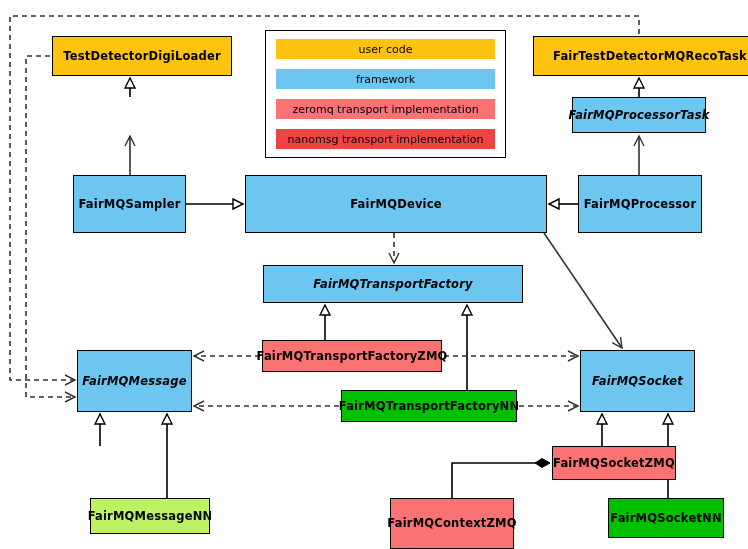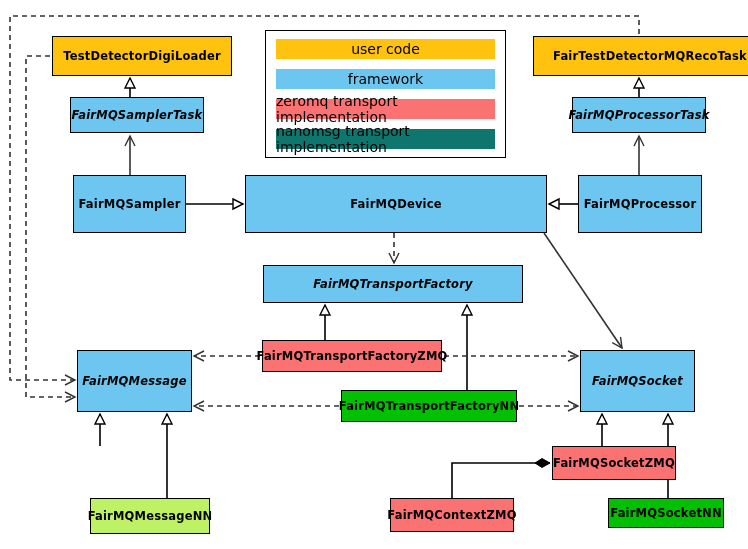--- a/index.html
+++ b/index.html
@@ -48,21 +48,21 @@
     display: flex;
     flex-direction: column;
     justify-content: space-between;
   }
   .legend-row {
     box-sizing: border-box;
     height: 20px;
     display: flex;
     align-items: center;
     justify-content: center;
-    font-size: 14px;
+    font-size: 11px;
     font-weight: normal;
     color: #000000;
   }
 </style>
 </head>
 <body>
 
 <div id="canvas">
 
   <svg id="edges" viewBox="0 0 748 549" width="748" height="549" xmlns="http://www.w3.org/2000/svg">
@@ -121,28 +121,27 @@
       <line x1="668" y1="498" x2="668" y2="414" marker-end="url(#hollowTri)"></line>
 
       <path d="M452,498 L452,463 L550,463" marker-end="url(#solidDiamond)"></path>
     </g>
   </svg>
 
   <div class="legend-box" style="left:265px; top:30px; width:241px; height:128px;">
     <div class="legend-row" style="background:#FFC20E;">user code</div>
     <div class="legend-row" style="background:#6DC6F0;">framework</div>
     <div class="legend-row" style="background:#FA7272;">zeromq transport implementation</div>
-    <div class="legend-row" style="background:#0f766e;">nanomsg transport implementation</div>
+    <div class="legend-row" style="background:#ef4444;">nanomsg transport implementation</div>
   </div>
 
   <div class="node" style="left:52px; top:36px; width:180px; height:40px; background:#FFC20E;">TestDetectorDigiLoader</div>
 
   <div class="node" style="left:533px; top:36px; width:234px; height:40px; background:#FFC20E;">FairTestDetectorMQRecoTask</div>
 
-  <div class="node abstract" style="left:70px; top:97px; width:134px; height:36px; background:#6DC6F0;">FairMQSamplerTask</div>
 
   <div class="node abstract" style="left:572px; top:97px; width:134px; height:36px; background:#6DC6F0;text-align:right;">FairMQProcessorTask</div>
 
   <div class="node" style="left:73px; top:175px; width:113px; height:58px; background:#6DC6F0;">FairMQSampler</div>
 
   <div class="node" style="left:245px; top:175px; width:302px; height:58px; background:#6DC6F0;">FairMQDevice</div>
 
   <div class="node" style="left:578px; top:175px; width:124px; height:58px; background:#6DC6F0;">FairMQProcessor</div>
 
   <div class="node abstract" style="left:263px; top:265px; width:260px; height:38px; background:#6DC6F0;">FairMQTransportFactory</div>
@@ -153,17 +152,17 @@
 
   <div class="node abstract" style="left:77px; top:350px; width:115px; height:62px; background:#6DC6F0;">FairMQMessage</div>
 
   <div class="node abstract" style="left:580px; top:350px; width:115px; height:62px; background:#6DC6F0;">FairMQSocket</div>
 
 
   <div class="node" style="left:90px; top:498px; width:120px; height:36px; background:#bef264;">FairMQMessageNN</div>
 
   <div class="node" style="left:552px; top:446px; width:124px; height:34px; background:#FA7272;">FairMQSocketZMQ</div>
 
-  <div class="node" style="left:608px; top:498px; width:116px; height:30px; background:#00C000;">FairMQSocketNN</div>
+  <div class="node" style="left:608px; top:498px; width:116px; height:40px; background:#00C000;">FairMQSocketNN</div>
 
-  <div class="node" style="left:390px; top:498px; width:124px; height:34px; background:#FA7272;">FairMQContextZMQ</div>
+  <div class="node" style="left:390px; top:498px; width:124px; height:51px; background:#FA7272;">FairMQContextZMQ</div>
 
 </div>
 
 </body></html>

